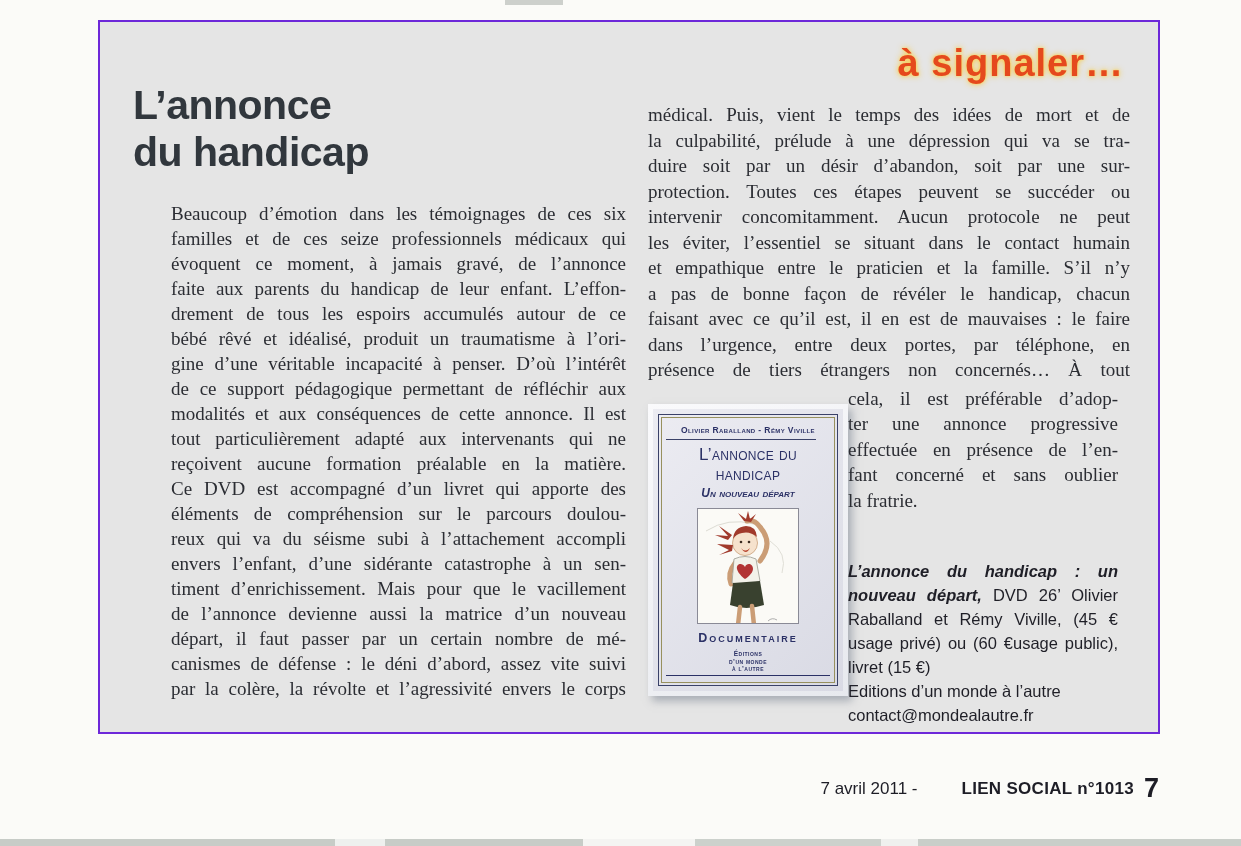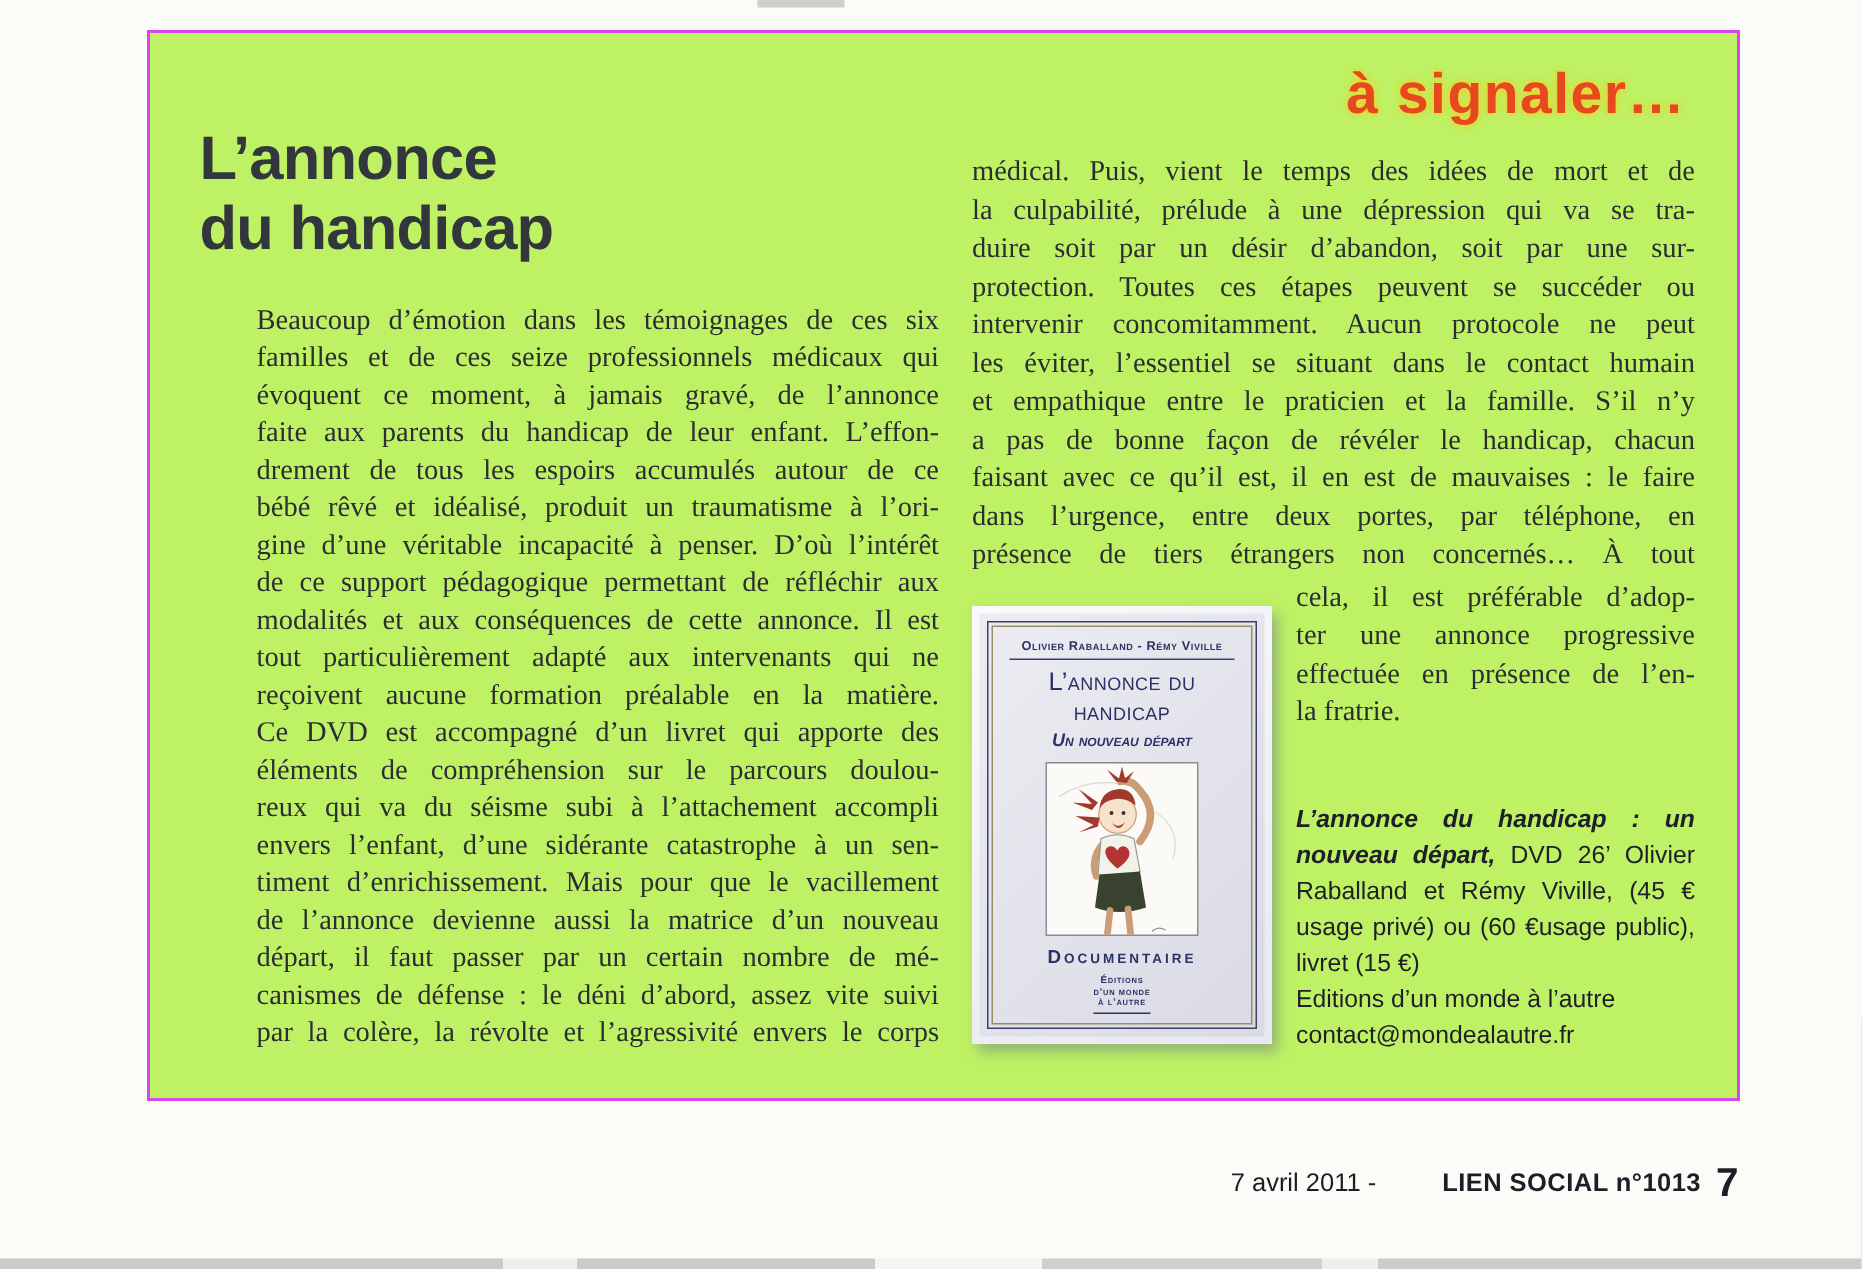--- a/index.html
+++ b/index.html
@@ -4,21 +4,21 @@
 <style>
   * { margin:0; padding:0; box-sizing:border-box; }
   html,body { width:1241px; height:846px; overflow:hidden; }
   body { background:#fbfbf8; font-family:"Liberation Sans","DejaVu Sans",sans-serif; position:relative; }
 
   .top-smudge { position:absolute; left:505px; top:0; width:58px; height:5px; background:#b9bdb9; opacity:.7; }
   .scan-strip { position:absolute; left:0; bottom:0; width:1241px; height:7px;
     background:linear-gradient(90deg,#c7ccc7 0 27%,#eef0ee 27% 31%,#c7ccc7 31% 47%,#f4f4f2 47% 56%,#ccd1cc 56% 71%,#eff0ee 71% 74%,#c9cec9 74% 100%); }
 
   .panel { position:absolute; left:98px; top:20px; width:1062px; height:714px;
-    background:#bef264; border:2px solid #d946ef; }
+    background:#e5e5e5; border:2px solid #6d28d9; }
 
   .signaler { position:absolute; top:20px; right:34px;
     font-size:38px; font-weight:bold; letter-spacing:1px; color:#e5491d;
     text-shadow:0 0 2px rgba(255,214,79,.95), 0 0 6px rgba(255,193,7,.8); }
 
   .col-left { position:absolute; left:33px; top:60px; width:493px; }
   .article-title { font-size:41px; line-height:47px; font-weight:bold; letter-spacing:-.5px;
     color:#31373d; margin-bottom:25px; }
   .col-left .lines { margin-top:0;margin-left:38px; }
 
@@ -33,32 +33,32 @@
   .media-row { display:flex; margin-top:3px; }
 
   
   .dvd-photo { width:200px; height:292px; margin-top:18px; flex:none;
     background:linear-gradient(150deg,#fafafc,#e7e9ee); padding:5px;
     box-shadow:4px 5px 8px rgba(110,120,135,.5); }
   .dvd-card { width:100%; height:100%; background:linear-gradient(135deg,#ececf2,#d9dae4);
     padding:5px; }
   .frame-outer { border:1px solid #3a4168; height:100%; padding:2px; }
   .frame-inner { border:1px solid #97905e; height:100%; padding:7px 4px 6px; text-align:center;
-    color:#2b3166; display:flex; flex-direction:column; align-items:center; }
+    color:#2b3166; display:flex; flex-direction:column; }
   .cover-authors { font-size:8.5px; font-weight:bold; font-variant:small-caps; letter-spacing:.4px; }
   .cover-rule { width:150px; border-top:1px solid #3a4168; margin:4px 0 5px; }
   .cover-title { font-size:17px; font-weight:normal; font-variant:small-caps; letter-spacing:.3px; }
   .cover-sub { font-size:12px; font-weight:bold; font-style:italic; font-variant:small-caps; margin-top:1px; }
   .illus-box { width:102px; height:128px; border:1px solid #8a8a96; background:#fbfaf6;
     margin:8px auto 7px; overflow:hidden; }
   .cover-genre { font-size:12.5px; font-weight:bold; font-variant:small-caps; letter-spacing:2px; }
   .cover-pub { margin-top:5px; font-size:6.5px; font-weight:bold; font-variant:small-caps;
     letter-spacing:.5px; line-height:7.5px; border-bottom:1px solid #2b3166; padding-bottom:2px; }
 
-  .beside { margin-left:16px; width:270px; }
+  .beside { margin-left:0; width:270px; }
   .wrap-lines .jline { font-size:19px; }
 
   .caption { margin-top:46px; font-size:16.5px; line-height:24px; color:#1f1f27; }
   .cap-p { text-align:justify; }
   .cap-lead { font-weight:bold; font-style:italic; }
   .cap-line { text-align:left; }
 
   .footer { position:absolute; right:82px; top:773px; display:flex; align-items:center;
     color:#1d1d26; font-size:17px;margin-left:36px; }
   .footer .brand { font-weight:bold; letter-spacing:.3px;padding-left:44px; }
@@ -158,20 +158,21 @@
             </div>
           </div>
         </div>
       </figure>
 
       <div class="beside">
         <div class="lines wrap-lines">
             <div class="jline">cela, il est préférable d’adop-</div>
             <div class="jline">ter une annonce progressive</div>
             <div class="jline">effectuée en présence de l’en-</div>
+            <div class="jline">fant concerné et sans oublier</div>
             <div class="jline ragged">la fratrie.</div>
           </div>
         <div class="caption">
           <p class="cap-p">
             <span class="cap-lead">L’annonce du handicap : un nouveau départ,</span>
             <span>DVD 26’ Olivier Raballand et Rémy Viville, (45 € usage privé) ou (60 €usage public), livret (15 €)</span>
           </p>
           <p class="cap-line">Editions d’un monde à l’autre</p>
           <p class="cap-line">contact@mondealautre.fr</p>
         </div>

